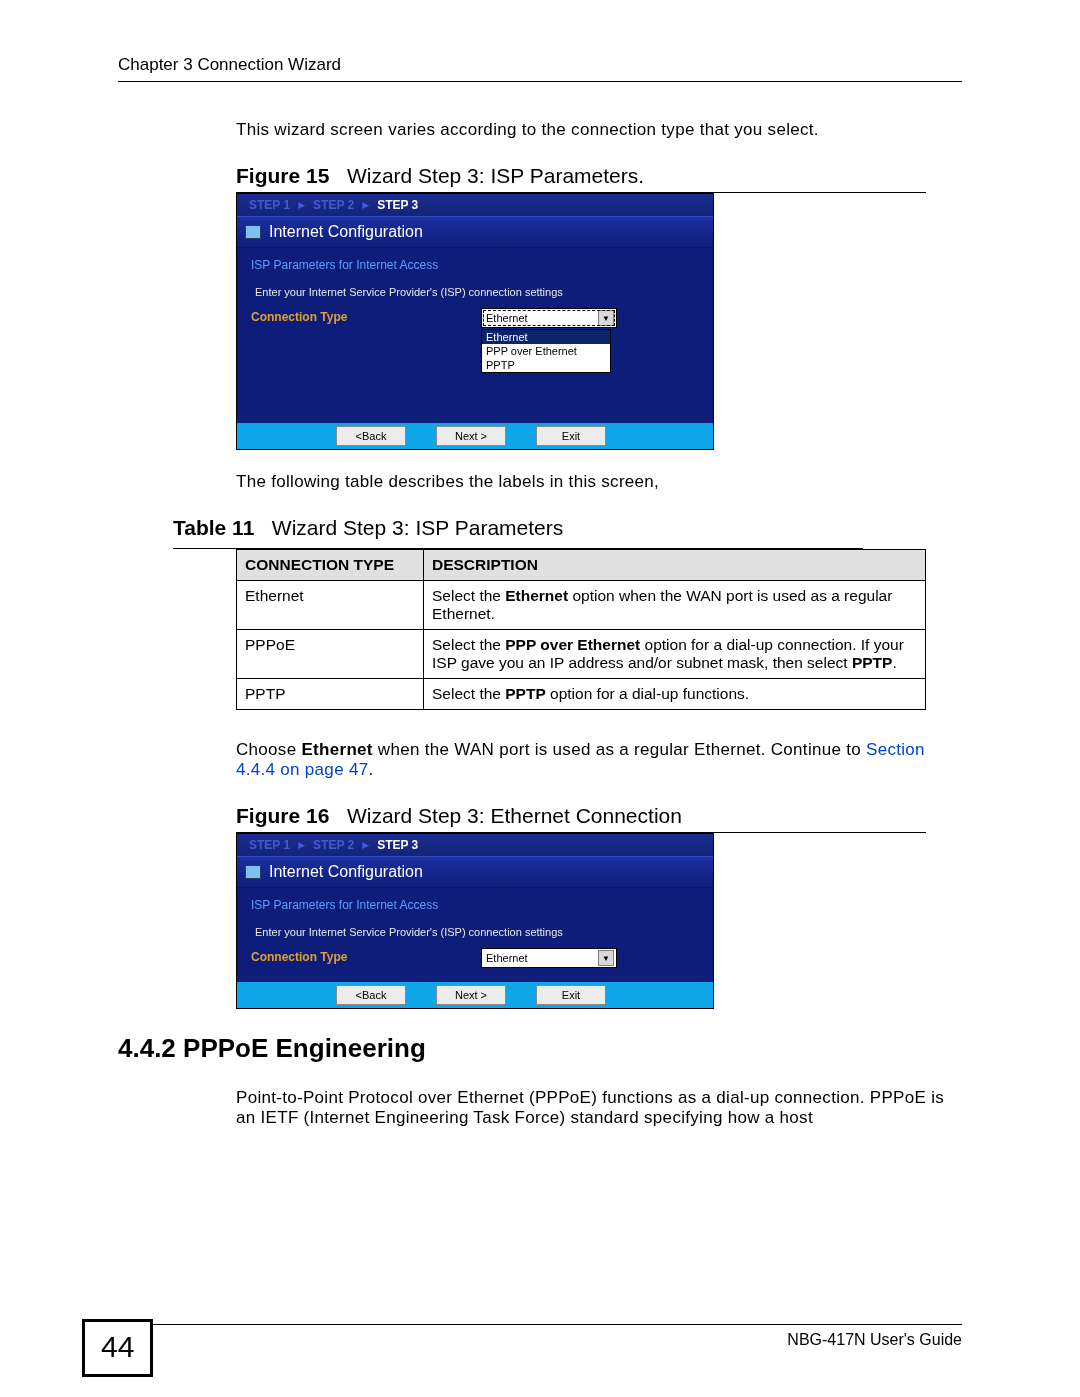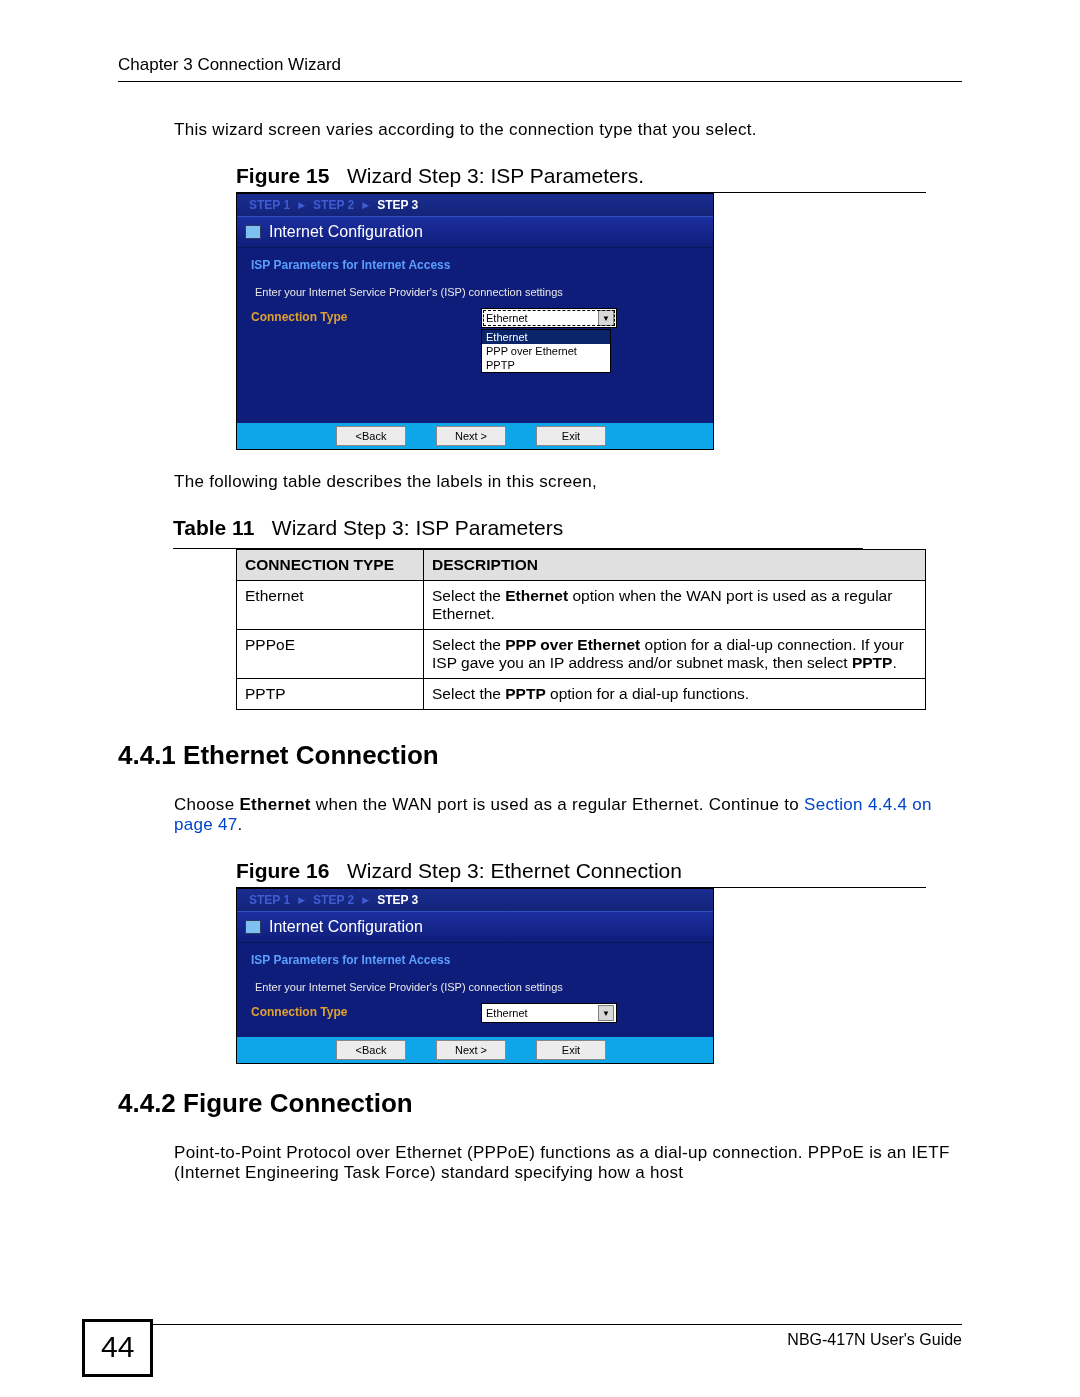--- a/index.html
+++ b/index.html
@@ -16,21 +16,21 @@
     box-sizing: border-box;
     padding: 55px 118px 0 118px;
   }
   .hdr-line {
     border-bottom: 1.5px solid #000;
     padding-bottom: 6px;
     margin-bottom: 38px;
     font-size: 17px;
   }
   .body-text {
-    margin-left: 56px;
+    margin-left: 118px;
     font-size: 17px;
     letter-spacing: 0.3px;
     margin-bottom: 24px;
   }
   .fig-caption {
     margin-left: 118px;
     font-size: 21px;
     border-bottom: 1.5px solid #000;
     padding-bottom: 4px;
     margin-bottom: 0;
@@ -77,21 +77,21 @@
     position: relative;
   }
   .wiz-body {
     background: #0f1d7a;
     padding: 10px 14px 20px 14px;
     font-size: 12px;
     color: #d0e0ff;
   }
   .wiz-sec-title {
     color: #5a9fff;
-    font-weight: bold;
+    font-weight: normal;
     margin-bottom: 14px;
   }
   .wiz-instr {
     color: #e8e8e8;
     margin: 4px 0 10px 4px;
     font-size: 11px;
   }
   .wiz-row { display: flex; align-items: flex-start; }
   .wiz-lbl {
     color: #e0a030;
@@ -280,21 +280,20 @@
       <td>PPPoE</td>
       <td><span>Select the </span><b>PPP over Ethernet</b><span> option for a dial-up connection. If your ISP gave you an IP address and/or subnet mask, then select </span><b>PPTP</b><span>.</span></td>
     </tr>
     <tr>
       <td>PPTP</td>
       <td><span>Select the </span><b>PPTP</b><span> option for a dial-up functions.</span></td>
     </tr>
   </tbody>
     </table>
 
-  <h2 class="section">4.4.1  Ethernet Connection</h2>
 
   <div class="body-text">
     <span>Choose </span><b>Ethernet</b><span> when the WAN port is used as a regular Ethernet. Continue to </span><a class="link" href="#">Section 4.4.4 on page 47</a><span>.</span>
   </div>
 
   <div class="fig-caption">
     <span class="bold">Figure 16</span>&nbsp;&nbsp;&nbsp;<span>Wizard Step 3: Ethernet Connection</span>
   </div>
 
   <div class="wizard" style="margin-bottom:24px">
@@ -322,21 +321,21 @@
         </div>
       </div>
     </div>
     <div class="wiz-footer">
       <div class="wbtn">&lt;Back</div>
       <div class="wbtn">Next &gt;</div>
       <div class="wbtn">Exit</div>
     </div>
   </div>
 
-  <h2 class="section">4.4.2  Figure Connection</h2>
+  <h2 class="section">4.4.2  PPPoE Engineering</h2>
 
   <div class="body-text">Point-to-Point Protocol over Ethernet (PPPoE) functions as a dial-up connection. PPPoE is an IETF (Internet Engineering Task Force) standard specifying how a host</div>
 
   <div class="footer">
     <div class="pagenum-box">44</div>
     <div class="guide-name">NBG-417N User's Guide</div>
   </div>
 
 </div>
 

